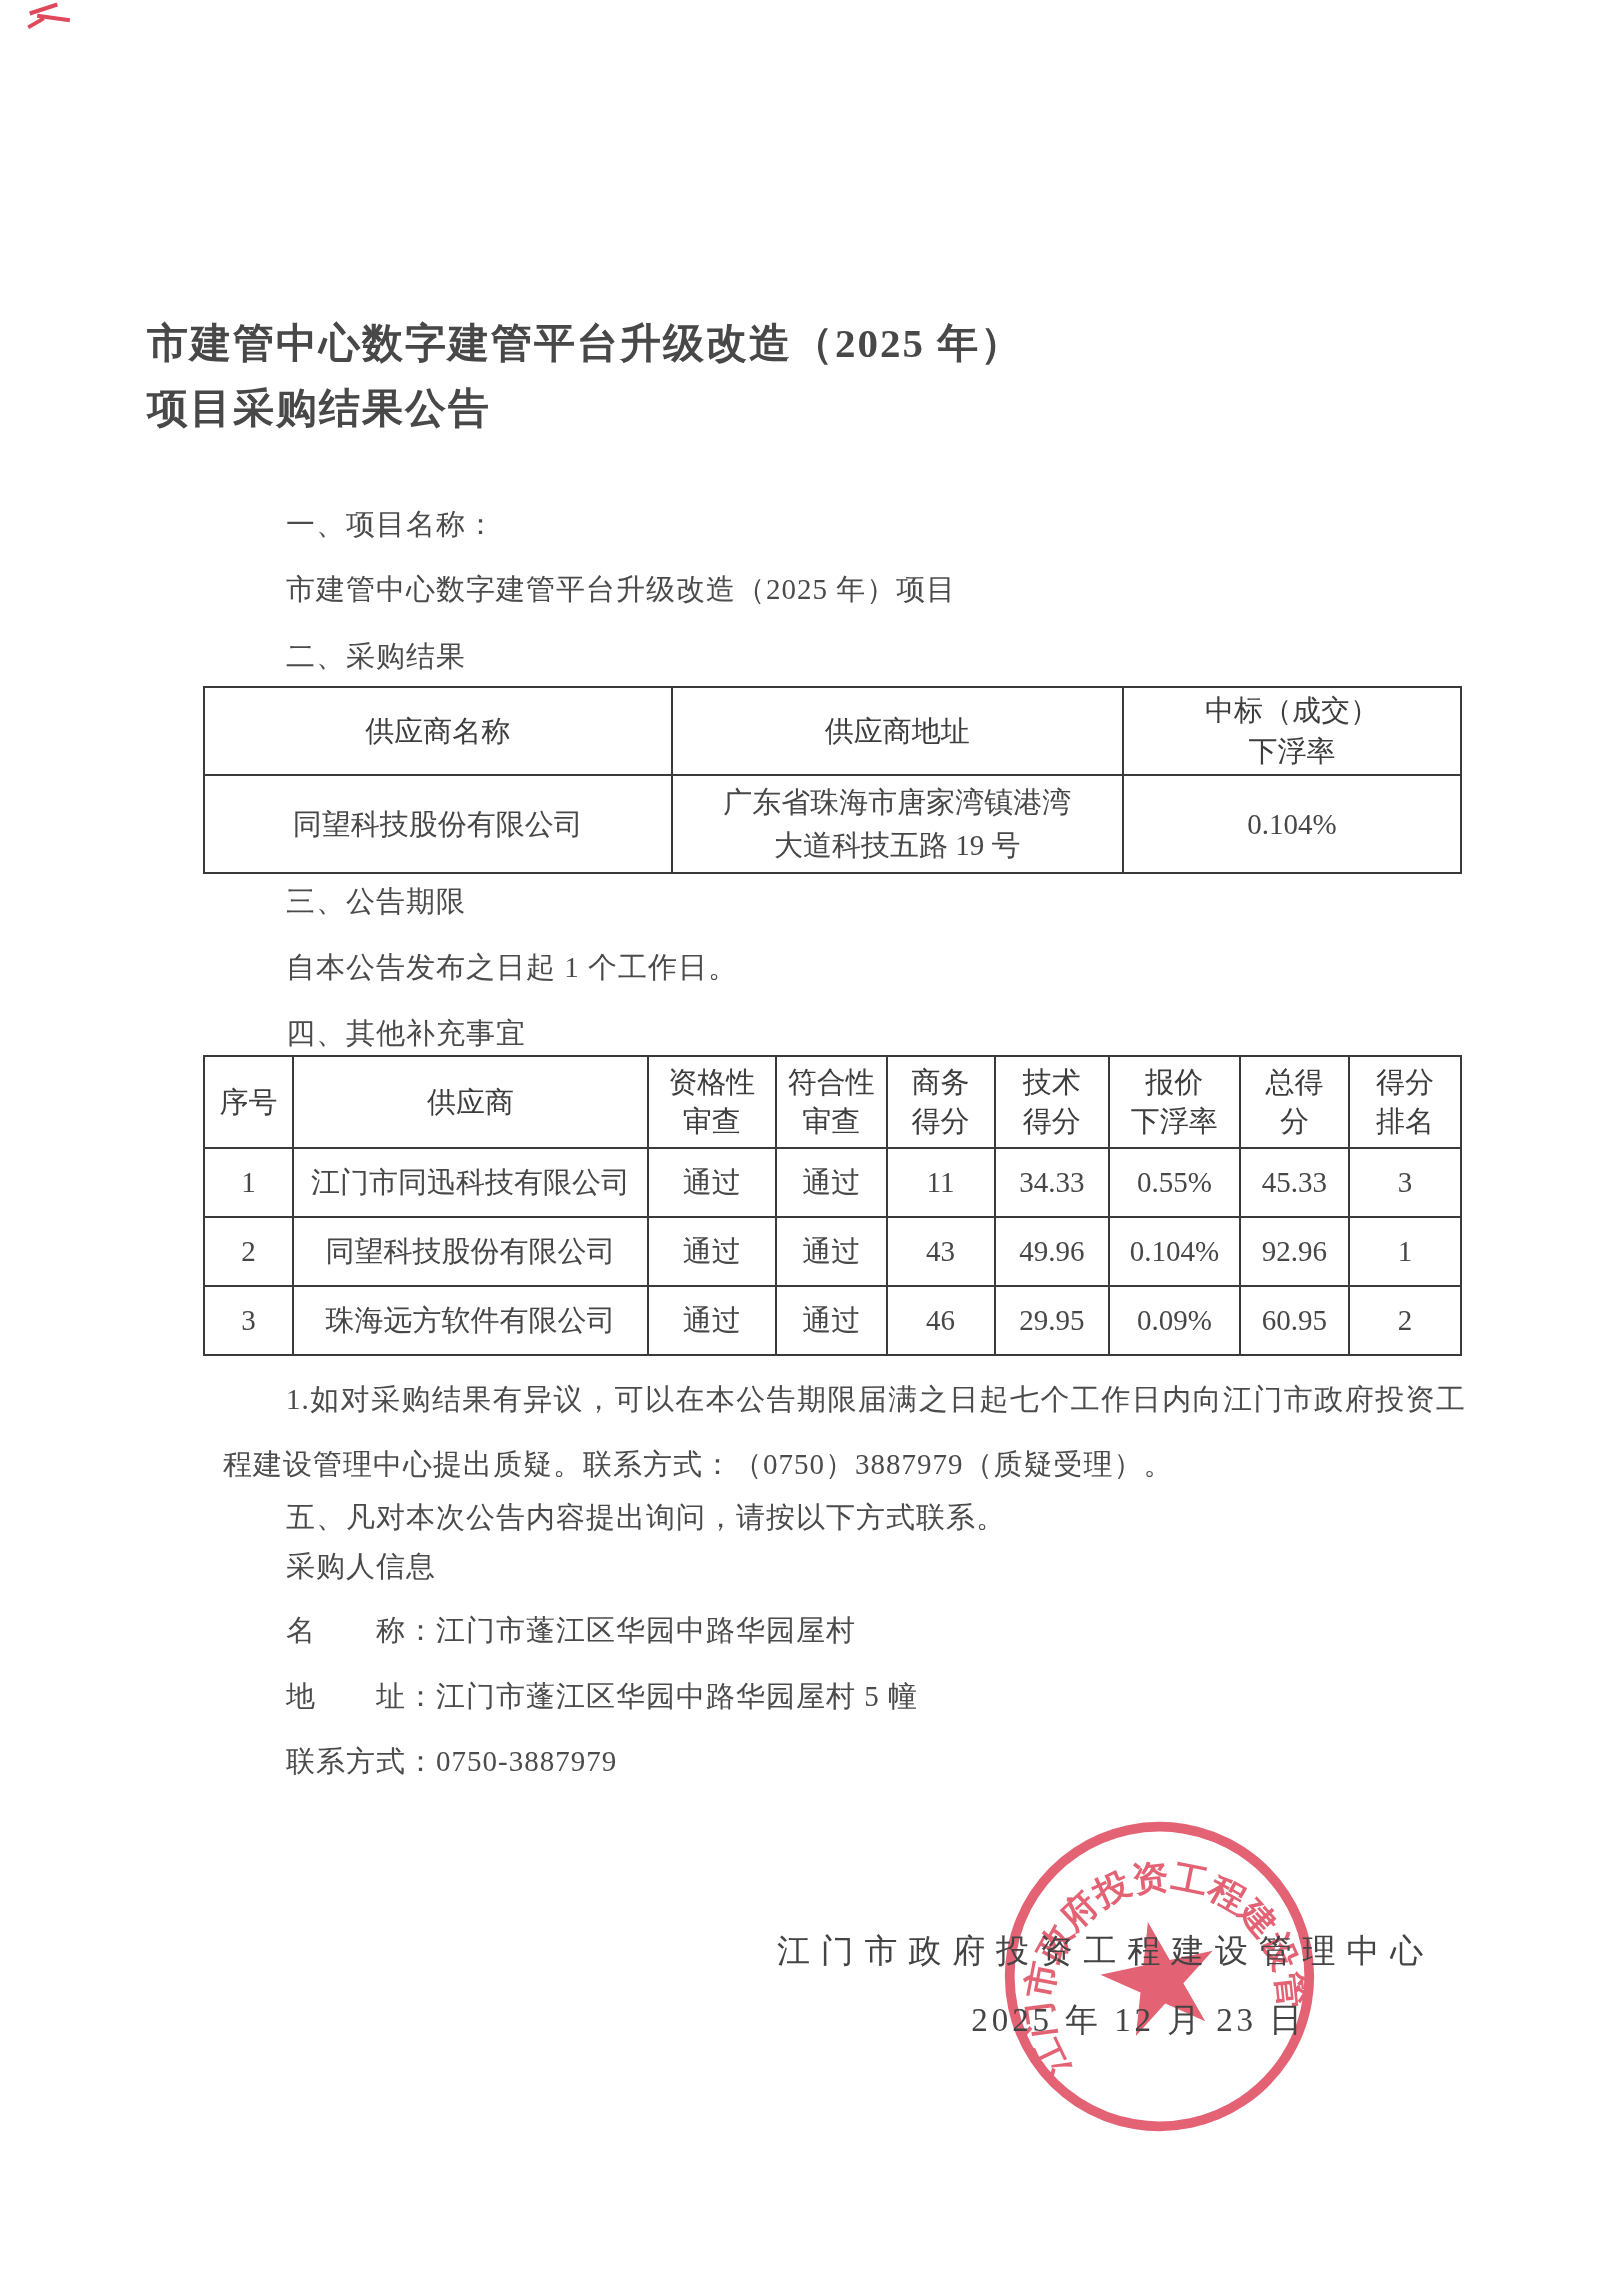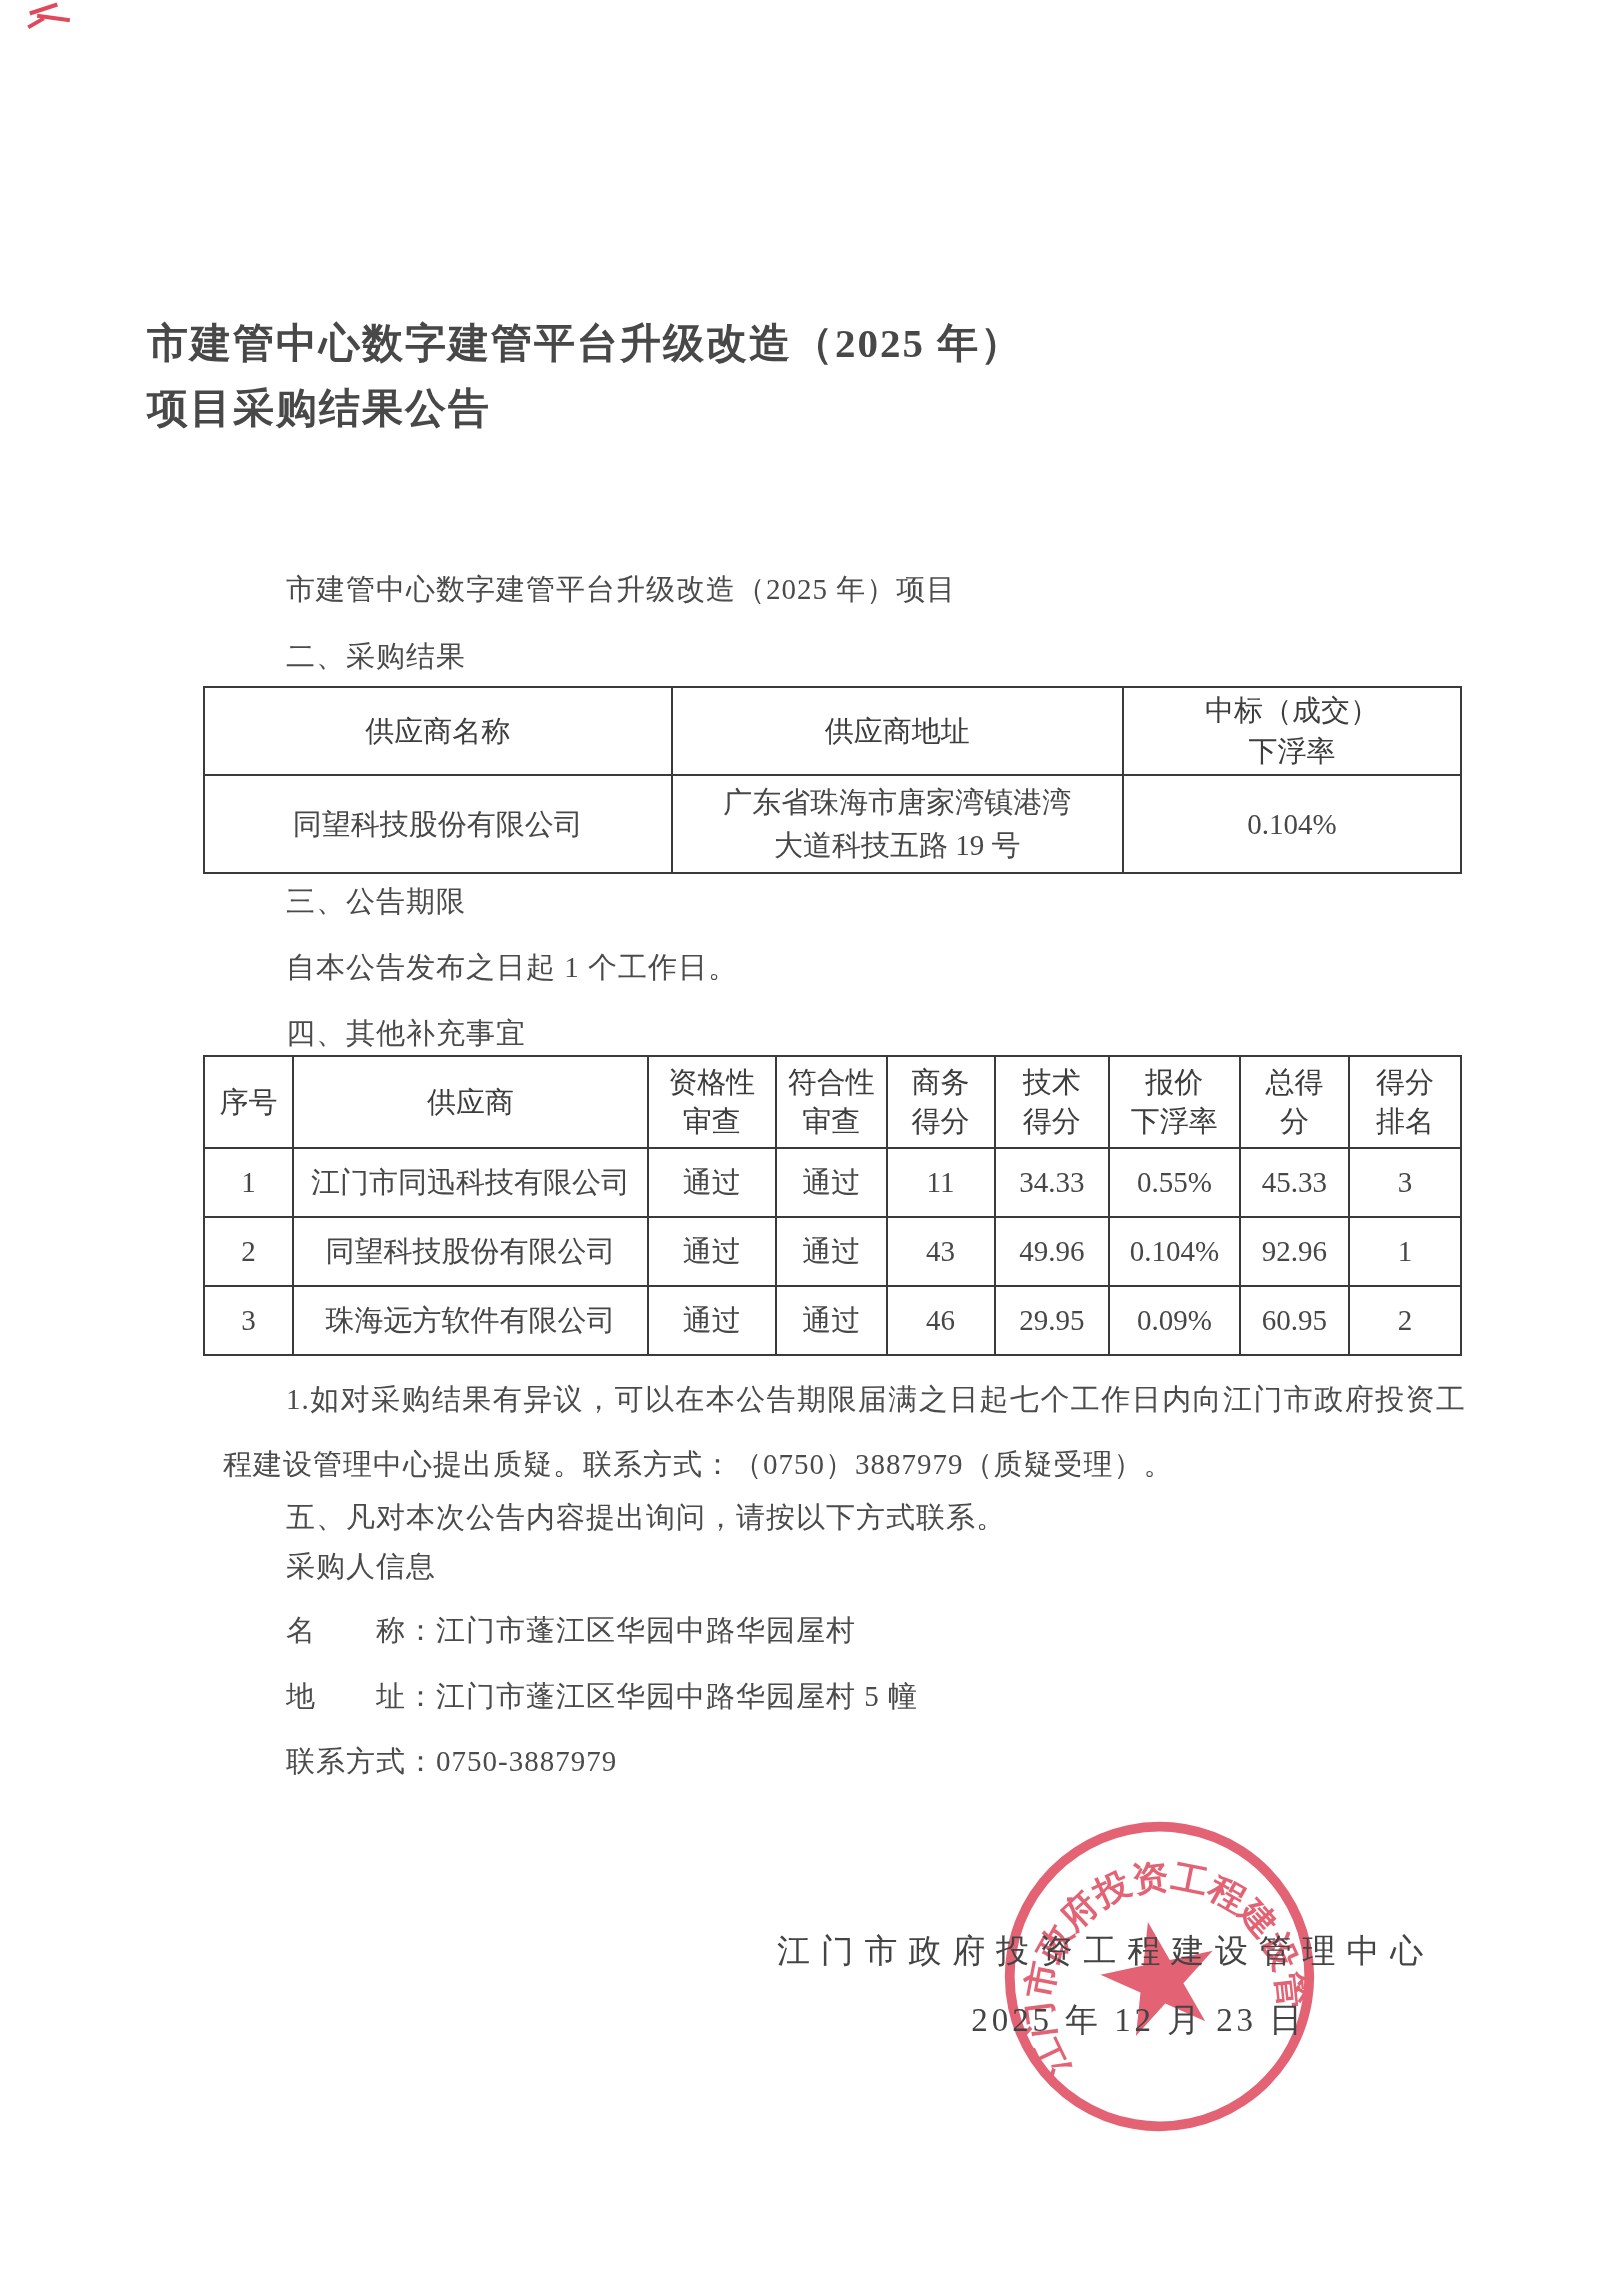--- a/index.html
+++ b/index.html
@@ -53,20 +53,21 @@
 
   <div class="corner-mark">
     <span class="cm1"></span>
       <span class="cm2"></span>
       <span class="cm3"></span>
   </div>
 
   <div class="title title1">市建管中心数字建管平台升级改造（2025 年）</div>
   <div class="title title2">项目采购结果公告</div>
 
+  <div class="para indent" style="top:505px">一、项目名称：</div>
   <div class="para indent" style="top:570px">市建管中心数字建管平台升级改造（2025 年）项目</div>
   <div class="para indent" style="top:637px">二、采购结果</div>
 
   <table class="t1">
     <colgroup>
         <col style="width:37.2%">
         <col style="width:35.9%">
         <col style="width:26.9%">
       </colgroup>
     <tbody>

